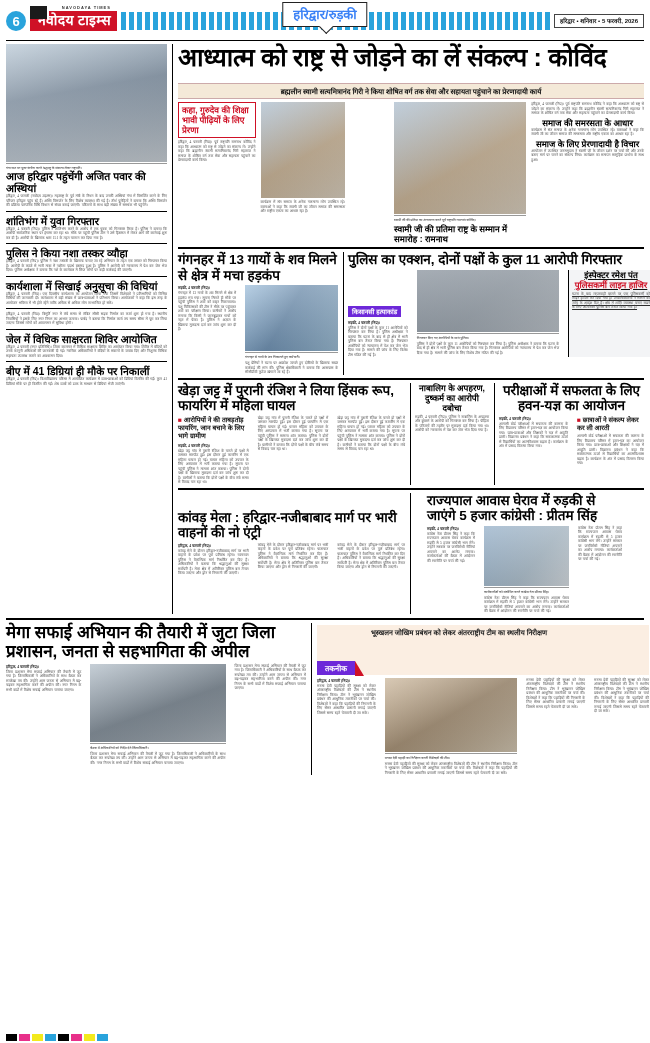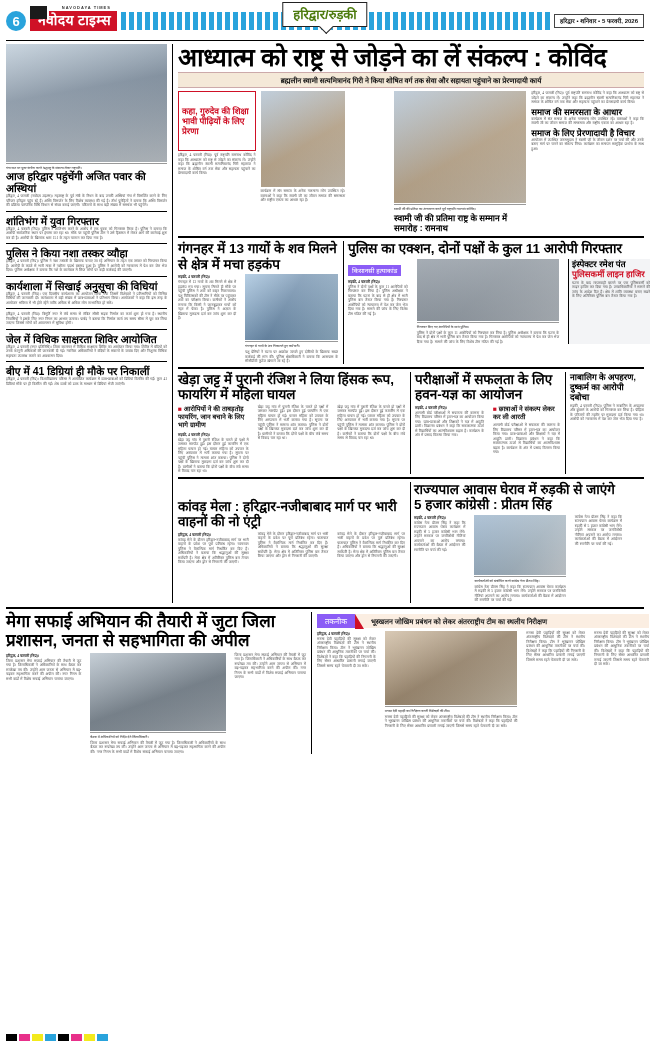--- a/index.html
+++ b/index.html
@@ -14,21 +14,21 @@
   .logo-flag{position:absolute;left:0;top:-5px;width:17px;height:13px;background:#1b1b1b;
              border-right:2px solid #fff;}
   .logo-box{background:#cf1126;color:#fff;font-weight:bold;font-size:14px;line-height:17px;
             padding:1px 6px 2px 8px;letter-spacing:.3px;font-family:"Liberation Sans",sans-serif;
             white-space:nowrap;}
   .logo-eng{position:absolute;right:6px;top:-6px;font-size:4px;letter-spacing:1px;color:#333;
             font-family:"Liberation Sans",sans-serif;font-weight:bold;}
   .bars{flex:1 1 auto;height:18px;background:repeating-linear-gradient(90deg,#29a3dc 0 5px,#ffffff 5px 8px);}
   .edition-tag{position:absolute;left:50%;transform:translateX(-50%);top:2px;background:#fff;
                border:1px solid #222;padding:2px 10px 3px;z-index:4;}
-  .edition-tag span{font-weight:bold;font-size:13px;color:#4d7c0f;font-family:"Liberation Sans",sans-serif;}
+  .edition-tag span{font-weight:bold;font-size:13px;color:#3b82f6;font-family:"Liberation Sans",sans-serif;}
   .edition-tag:after{content:"";position:absolute;left:46%;bottom:-6px;width:9px;height:9px;background:#fff;
               border-right:1px solid #222;border-bottom:1px solid #222;transform:rotate(45deg);}
   .datebox{border:1px solid #444;background:#fff;padding:2px 5px;font-size:6px;font-weight:bold;
            white-space:nowrap;flex:0 0 auto;font-family:"Liberation Sans",sans-serif;}
   .rule-top{border-top:1px solid #000;margin-top:2px;}
 
   
   .blur{color:#2b2b2b;font-size:3.6px;line-height:4.5px;text-align:justify;
         font-family:"Liberation Serif",serif;word-spacing:.4px;opacity:.88;}
   .byline{font-size:3.8px;font-weight:bold;color:#222;margin-bottom:1px;}
@@ -60,40 +60,40 @@
   .vr{border-left:1px solid #000;}
   .sep{border-top:1px solid #000;margin:3px 0;}
   .sep2{border-top:2px solid #000;margin:3px 0;}
 
   
   .seclabel{border-top:2px solid #111;border-bottom:2px solid #111;padding:2px 0;margin:2px 0 3px;}
   .seclabel b{color:#cf1126;font-size:11px;font-family:"Liberation Sans",sans-serif;}
   .seclabel i{color:#111;font-size:11px;font-style:normal;font-weight:bold;font-family:"Liberation Sans",sans-serif;}
 
   
-  .redbox{border:1px solid #cf1126;padding:14px 3px;}
-  .kicker{background:#8b5cf6;color:#fff;font-size:7.5px;font-weight:normal;padding:2px 8px;
-          display:inline-block;font-family:"Liberation Sans",sans-serif;}
+  .redbox{border:1px solid #cf1126;padding:2px 3px;}
+  .kicker{background:#6d28d9;color:#fff;font-size:7.5px;font-weight:bold;padding:2px 8px;
+          display:inline-block;font-family:"Liberation Sans",sans-serif;margin-top:36px;}
   .kicker-wrap{display:flex;align-items:stretch;background:#fbeee2;margin:2px 0;}
   .kicker-wrap .kt{position:relative;}
   .kicker-wrap .kt:after{content:"";position:absolute;right:-9px;top:0;border-left:9px solid #cf1126;
           border-top:15px solid transparent;border-bottom:0 solid transparent;}
   .kicker-txt{font-size:7px;font-weight:bold;padding:3px 0 0 16px;color:#222;font-family:"Liberation Sans",sans-serif;}
 
   .bullet{font-size:6.6px;font-weight:bold;line-height:8.4px;color:#111;font-family:"Liberation Sans",sans-serif;}
   .bullet .bs{color:#cf1126;}
 
   
   .shade{background:#f3f4f6;}
 
   
   .cmyk{position:absolute;left:6px;bottom:2px;display:flex;gap:2px;}
   .cmyk i{width:11px;height:7px;display:block;}
 
-  .center{}
+  .center{text-align:center;}
   .red{color:#cf1126;}
 </style>
 </head>
 <body>
 
 <div class="page">
 
   <div class="masthead">
     <div class="pageno">6</div>
 
@@ -145,21 +145,21 @@
       <div class="blur">हरिद्वार, 4 फरवरी (नगर प्रतिनिधि)। जिला कारागार में विधिक साक्षरता शिविर का आयोजन किया गया। शिविर में बंदियों को उनके कानूनी अधिकारों की जानकारी दी गई। न्यायिक अधिकारियों ने बंदियों के सवालों के जवाब दिए और निशुल्क विधिक सहायता उपलब्ध कराने का आश्वासन दिया।</div>
       <div class="sep"></div>
 
       <div class="hl h-sm">बीए में 41 डिग्रियां ही मौके पर निकालीं</div>
       <div class="blur">हरिद्वार, 4 फरवरी (निप्र)। विश्वविद्यालय परिसर में आयोजित कार्यक्रम में छात्र-छात्राओं को डिग्रियां वितरित की गईं। कुल 41 डिग्रियां मौके पर ही वितरित की गईं। शेष छात्रों को डाक के माध्यम से डिग्रियां भेजी जाएंगी।</div>
     </div>
 
     <div class="col vr" style="width:472px;padding-left:5px;">
 
       <div class="hl h-xl">आध्यात्म को राष्ट्र से जोड़ने का लें संकल्प : कोविंद</div>
-      <div class="sub-head" style="background:#f4e9d8;border-top:1px solid #caa;border-bottom:1px solid #caa;margin-top:1px;">ब्रह्मलीन स्वामी सत्यमित्रानंद गिरी ने किया शोषित वर्ग तक सेवा और सहायता पहुंचाने का प्रेरणादायी कार्य</div>
+      <div class="sub-head" style="background:#f4e9d8;border-top:1px solid #caa;border-bottom:1px solid #caa;margin-top:12px;">ब्रह्मलीन स्वामी सत्यमित्रानंद गिरी ने किया शोषित वर्ग तक सेवा और सहायता पहुंचाने का प्रेरणादायी कार्य</div>
 
       <div class="cols" style="margin-top:3px;">
 
         <div class="col" style="width:88px;">
           <div class="redbox">
             <div class="hl h-xs red">कहा, गुरुदेव की शिक्षा भावी पीढ़ियों के लिए प्रेरणा</div>
           </div>
           <div class="blur" style="margin-top:2px;">हरिद्वार, 4 फरवरी (निप्र)। पूर्व राष्ट्रपति रामनाथ कोविंद ने कहा कि आध्यात्म को राष्ट्र से जोड़ने का संकल्प लें। उन्होंने कहा कि ब्रह्मलीन स्वामी सत्यमित्रानंद गिरी महाराज ने समाज के शोषित वर्ग तक सेवा और सहायता पहुंचाने का प्रेरणादायी कार्य किया।</div>
         </div>
 
@@ -209,21 +209,21 @@
             <div style="width:62px;">
               <div class="kicker" style="font-size:6.5px;padding:1px 4px;">किसानसी हत्याकांड</div>
               <div class="byline" style="margin-top:2px;">रुड़की, 4 फरवरी (निप्र)।</div>
               <div class="blur">पुलिस ने दोनों पक्षों के कुल 11 आरोपियों को गिरफ्तार कर लिया है। पुलिस अधीक्षक ने बताया कि घटना के बाद से ही क्षेत्र में भारी पुलिस बल तैनात किया गया है। गिरफ्तार आरोपियों को न्यायालय में पेश कर जेल भेज दिया गया है। मामले की जांच के लिए विशेष टीम गठित की गई है।</div>
             </div>
             <div style="width:148px;margin-left:4px;">
               <div class="ph p4" style="height:62px;"></div>
               <div class="caption">गिरफ्तार किए गए आरोपियों के साथ पुलिस।</div>
               <div class="blur" style="margin-top:2px;">पुलिस ने दोनों पक्षों के कुल 11 आरोपियों को गिरफ्तार कर लिया है। पुलिस अधीक्षक ने बताया कि घटना के बाद से ही क्षेत्र में भारी पुलिस बल तैनात किया गया है। गिरफ्तार आरोपियों को न्यायालय में पेश कर जेल भेज दिया गया है। मामले की जांच के लिए विशेष टीम गठित की गई है।</div>
             </div>
-            <div class="col vr shade" style="width:85px;margin-left:4px;padding-left:3px;">
+            <div class="col vr shade" style="width:85px;margin-left:4px;padding-left:3px;text-decoration:underline;">
               <div class="hl h-xs center">इंस्पेक्टर रमेश पंत</div>
               <div class="hl h-xs center red">पुलिसकर्मी लाइन हाजिर</div>
               <div class="blur" style="margin-top:2px;">घटना के बाद लापरवाही बरतने पर एक पुलिसकर्मी को लाइन हाजिर कर दिया गया है। उच्चाधिकारियों ने मामले की जांच के आदेश दिए हैं। क्षेत्र में शांति व्यवस्था बनाए रखने के लिए अतिरिक्त पुलिस बल तैनात किया गया है।</div>
             </div>
           </div>
         </div>
       </div>
 
       <div class="sep2"></div>
 
@@ -242,41 +242,41 @@
             </div>
             <div style="width:74px;margin-left:4px;">
               <div class="blur">खेड़ा जट्ट गांव में पुरानी रंजिश के चलते दो पक्षों में जमकर मारपीट हुई। इस दौरान हुई फायरिंग में एक महिला घायल हो गई। घायल महिला को उपचार के लिए अस्पताल में भर्ती कराया गया है। सूचना पर पहुंची पुलिस ने मामला शांत कराया। पुलिस ने दोनों पक्षों के खिलाफ मुकदमा दर्ज कर जांच शुरू कर दी है। ग्रामीणों ने बताया कि दोनों पक्षों के बीच लंबे समय से विवाद चल रहा था।</div>
             </div>
             <div style="width:71px;margin-left:4px;">
               <div class="blur">खेड़ा जट्ट गांव में पुरानी रंजिश के चलते दो पक्षों में जमकर मारपीट हुई। इस दौरान हुई फायरिंग में एक महिला घायल हो गई। घायल महिला को उपचार के लिए अस्पताल में भर्ती कराया गया है। सूचना पर पहुंची पुलिस ने मामला शांत कराया। पुलिस ने दोनों पक्षों के खिलाफ मुकदमा दर्ज कर जांच शुरू कर दी है। ग्रामीणों ने बताया कि दोनों पक्षों के बीच लंबे समय से विवाद चल रहा था।</div>
             </div>
           </div>
         </div>
 
+        <div class="col vr" style="width:86px;padding-left:4px;">
+          <div class="hl h-xs center">नाबालिग के अपहरण, दुष्कर्म का आरोपी दबोचा</div>
+          <div class="blur" style="margin-top:2px;">रुड़की, 4 फरवरी (निप्र)। पुलिस ने नाबालिग के अपहरण और दुष्कर्म के आरोपी को गिरफ्तार कर लिया है। पीड़िता के परिजनों की तहरीर पर मुकदमा दर्ज किया गया था। आरोपी को न्यायालय में पेश कर जेल भेज दिया गया है।</div>
+        </div>
+
         <div class="col vr" style="width:150px;padding-left:4px;">
           <div class="hl h-md center">परीक्षाओं में सफलता के लिए हवन-यज्ञ का आयोजन</div>
           <div class="cols" style="margin-top:2px;">
             <div style="width:72px;">
               <div class="byline">रुड़की, 4 फरवरी (निप्र)।</div>
               <div class="blur">आगामी बोर्ड परीक्षाओं में सफलता की कामना के लिए विद्यालय परिसर में हवन-यज्ञ का आयोजन किया गया। छात्र-छात्राओं और शिक्षकों ने यज्ञ में आहुति डाली। विद्यालय प्रबंधन ने कहा कि सकारात्मक ऊर्जा से विद्यार्थियों का आत्मविश्वास बढ़ता है। कार्यक्रम के अंत में प्रसाद वितरण किया गया।</div>
             </div>
             <div style="width:70px;margin-left:4px;">
               <div class="bullet">
                 <span class="bs">■</span>
                 <span>छात्राओं ने संकल्प लेकर कर ली आरती</span>
               </div>
               <div class="blur" style="margin-top:2px;">आगामी बोर्ड परीक्षाओं में सफलता की कामना के लिए विद्यालय परिसर में हवन-यज्ञ का आयोजन किया गया। छात्र-छात्राओं और शिक्षकों ने यज्ञ में आहुति डाली। विद्यालय प्रबंधन ने कहा कि सकारात्मक ऊर्जा से विद्यार्थियों का आत्मविश्वास बढ़ता है। कार्यक्रम के अंत में प्रसाद वितरण किया गया।</div>
             </div>
           </div>
         </div>
-
-        <div class="col vr" style="width:86px;padding-left:4px;">
-          <div class="hl h-xs center">नाबालिग के अपहरण, दुष्कर्म का आरोपी दबोचा</div>
-          <div class="blur" style="margin-top:2px;">रुड़की, 4 फरवरी (निप्र)। पुलिस ने नाबालिग के अपहरण और दुष्कर्म के आरोपी को गिरफ्तार कर लिया है। पीड़िता के परिजनों की तहरीर पर मुकदमा दर्ज किया गया था। आरोपी को न्यायालय में पेश कर जेल भेज दिया गया है।</div>
-        </div>
       </div>
 
       <div class="sep2"></div>
 
       <div class="cols">
 
         <div class="col" style="width:227px;margin-top:17px;">
           <div class="hl h-md">कांवड़ मेला : हरिद्वार-नजीबाबाद मार्ग पर भारी वाहनों की नो एंट्री</div>
           <div class="cols" style="margin-top:2px;">
             <div style="width:74px;">
@@ -285,21 +285,21 @@
             </div>
             <div style="width:74px;margin-left:4px;">
               <div class="blur">कांवड़ मेले के दौरान हरिद्वार-नजीबाबाद मार्ग पर भारी वाहनों के प्रवेश पर पूर्ण प्रतिबंध रहेगा। यातायात पुलिस ने वैकल्पिक मार्ग निर्धारित कर दिए हैं। अधिकारियों ने बताया कि श्रद्धालुओं की सुरक्षा सर्वोपरि है। मेला क्षेत्र में अतिरिक्त पुलिस बल तैनात किया जाएगा और ड्रोन से निगरानी की जाएगी।</div>
             </div>
             <div style="width:71px;margin-left:4px;">
               <div class="blur">कांवड़ मेले के दौरान हरिद्वार-नजीबाबाद मार्ग पर भारी वाहनों के प्रवेश पर पूर्ण प्रतिबंध रहेगा। यातायात पुलिस ने वैकल्पिक मार्ग निर्धारित कर दिए हैं। अधिकारियों ने बताया कि श्रद्धालुओं की सुरक्षा सर्वोपरि है। मेला क्षेत्र में अतिरिक्त पुलिस बल तैनात किया जाएगा और ड्रोन से निगरानी की जाएगी।</div>
             </div>
           </div>
         </div>
 
-        <div class="col vr" style="width:212px;padding-left:3px;">
+        <div class="col vr" style="width:212px;padding-left:16px;">
           <div class="hl h-md">राज्यपाल आवास घेराव में रुड़की से जाएंगे 5 हजार कांग्रेसी : प्रीतम सिंह</div>
           <div class="cols" style="margin-top:2px;">
             <div style="width:62px;">
               <div class="byline">रुड़की, 4 फरवरी (निप्र)।</div>
               <div class="blur">कांग्रेस नेता प्रीतम सिंह ने कहा कि राज्यपाल आवास घेराव कार्यक्रम में रुड़की से 5 हजार कांग्रेसी भाग लेंगे। उन्होंने सरकार पर जनविरोधी नीतियां अपनाने का आरोप लगाया। कार्यकर्ताओं की बैठक में आंदोलन की रणनीति पर चर्चा की गई।</div>
             </div>
             <div style="width:110px;margin-left:4px;">
               <div class="ph p6" style="height:60px;"></div>
               <div class="caption">कार्यकर्ताओं को संबोधित करते कांग्रेस नेता प्रीतम सिंह।</div>
               <div class="blur" style="margin-top:2px;">कांग्रेस नेता प्रीतम सिंह ने कहा कि राज्यपाल आवास घेराव कार्यक्रम में रुड़की से 5 हजार कांग्रेसी भाग लेंगे। उन्होंने सरकार पर जनविरोधी नीतियां अपनाने का आरोप लगाया। कार्यकर्ताओं की बैठक में आंदोलन की रणनीति पर चर्चा की गई।</div>

